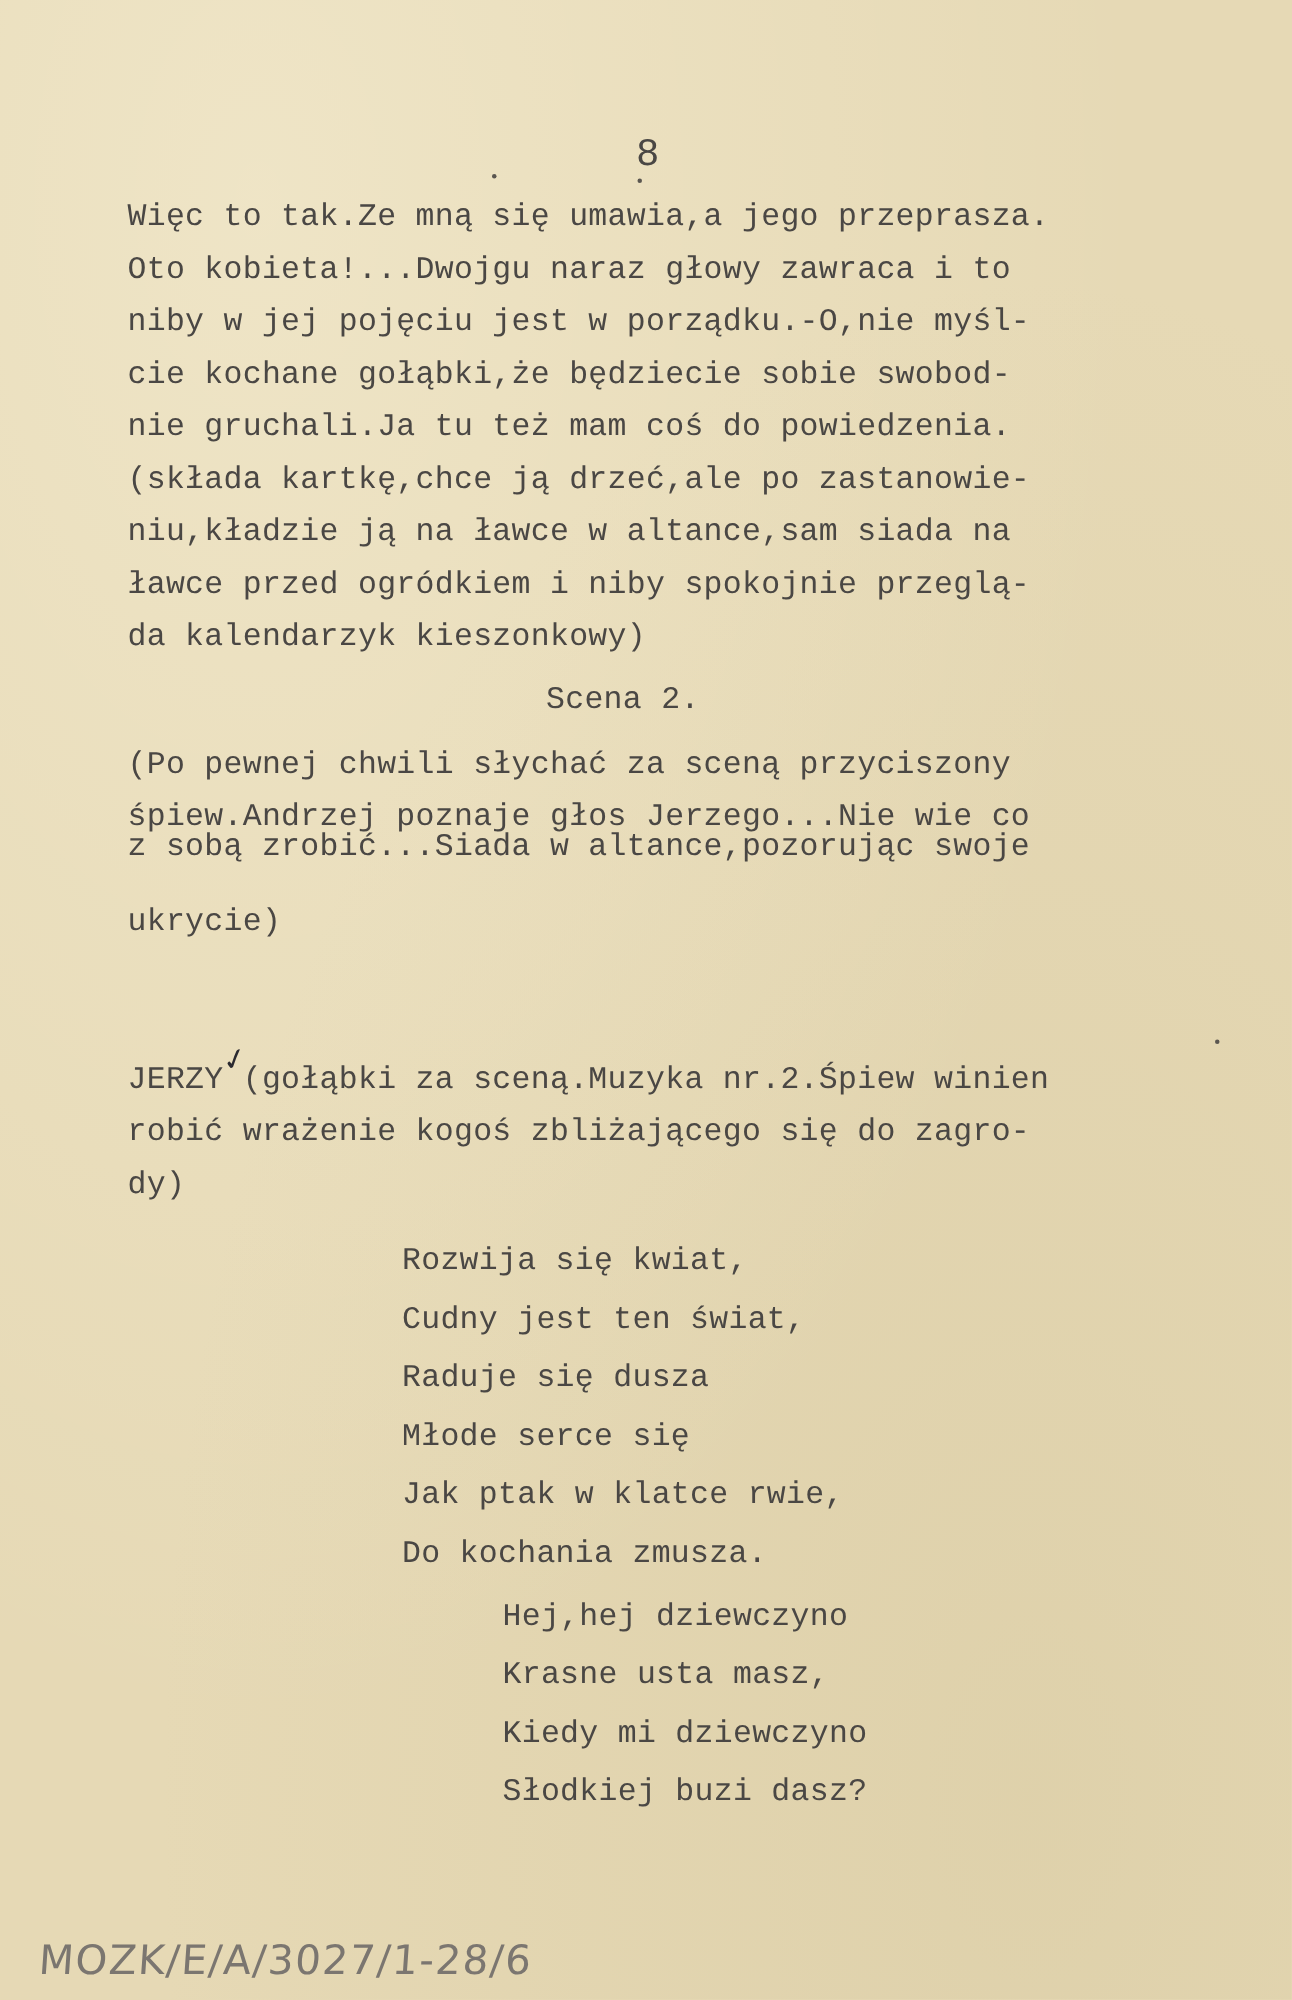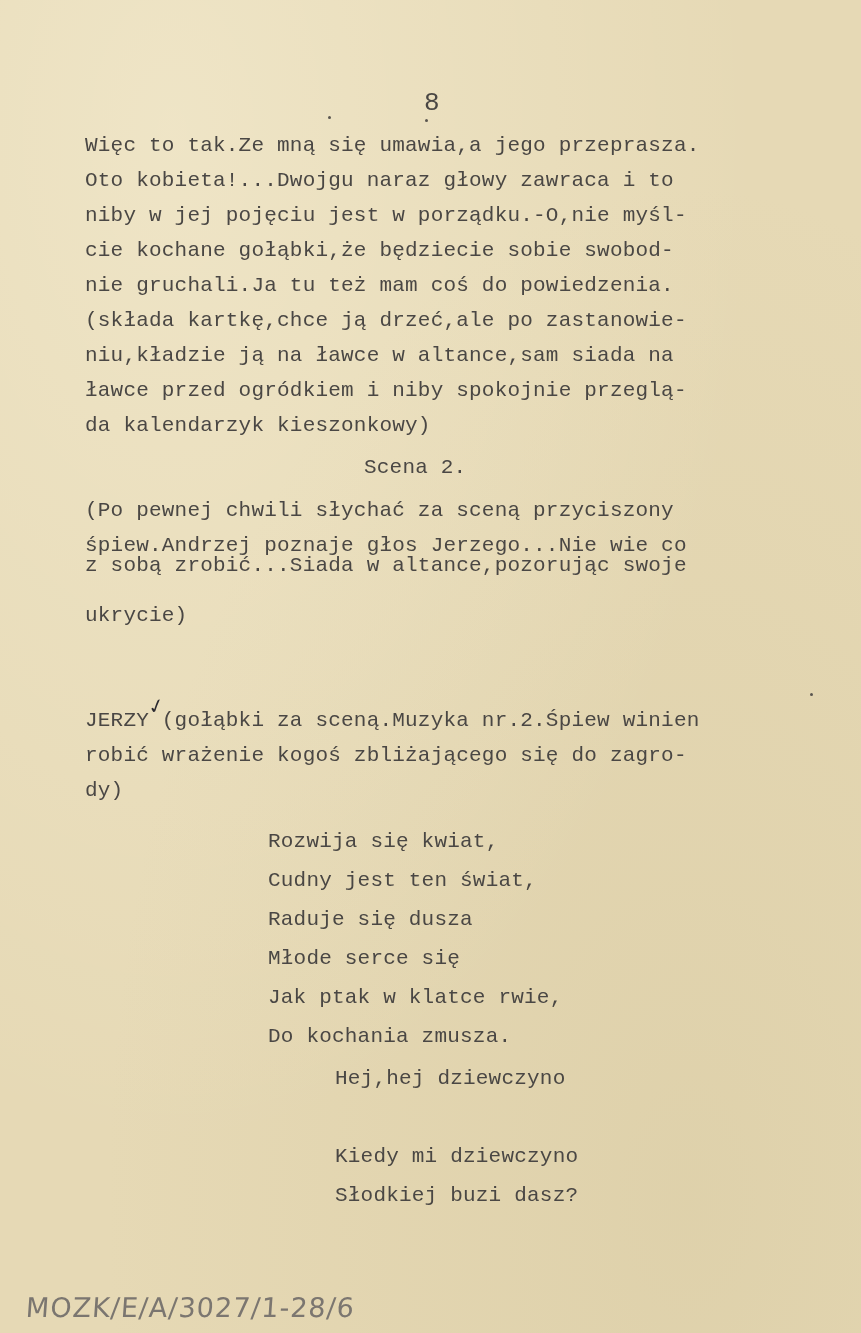--- a/index.html
+++ b/index.html
@@ -99,20 +99,21 @@
   <div class="line" style="top:776px">dy)</div>
 
   <div class="line indent1" style="top:827px">Rozwija się kwiat,</div>
   <div class="line indent1" style="top:866px">Cudny jest ten świat,</div>
   <div class="line indent1" style="top:905px">Raduje się dusza</div>
   <div class="line indent1" style="top:944px">Młode serce się</div>
   <div class="line indent1" style="top:983px">Jak ptak w klatce rwie,</div>
   <div class="line indent1" style="top:1022px">Do kochania zmusza.</div>
 
   <div class="line indent2" style="top:1064px">Hej,hej dziewczyno</div>
+  <div class="line indent2" style="top:1103px">Krasne usta masz,</div>
   <div class="line indent2" style="top:1142px">Kiedy mi dziewczyno</div>
   <div class="line indent2" style="top:1181px">Słodkiej buzi dasz?</div>
 
 
   <div class="archive-mark">MOZK/E/A/3027/1-28/6</div>
 
   <span class="speck" style="left:328px;top:116px"></span>
   <span class="speck" style="left:425px;top:119px"></span>
   <span class="speck" style="left:810px;top:693px"></span>
 </div>

